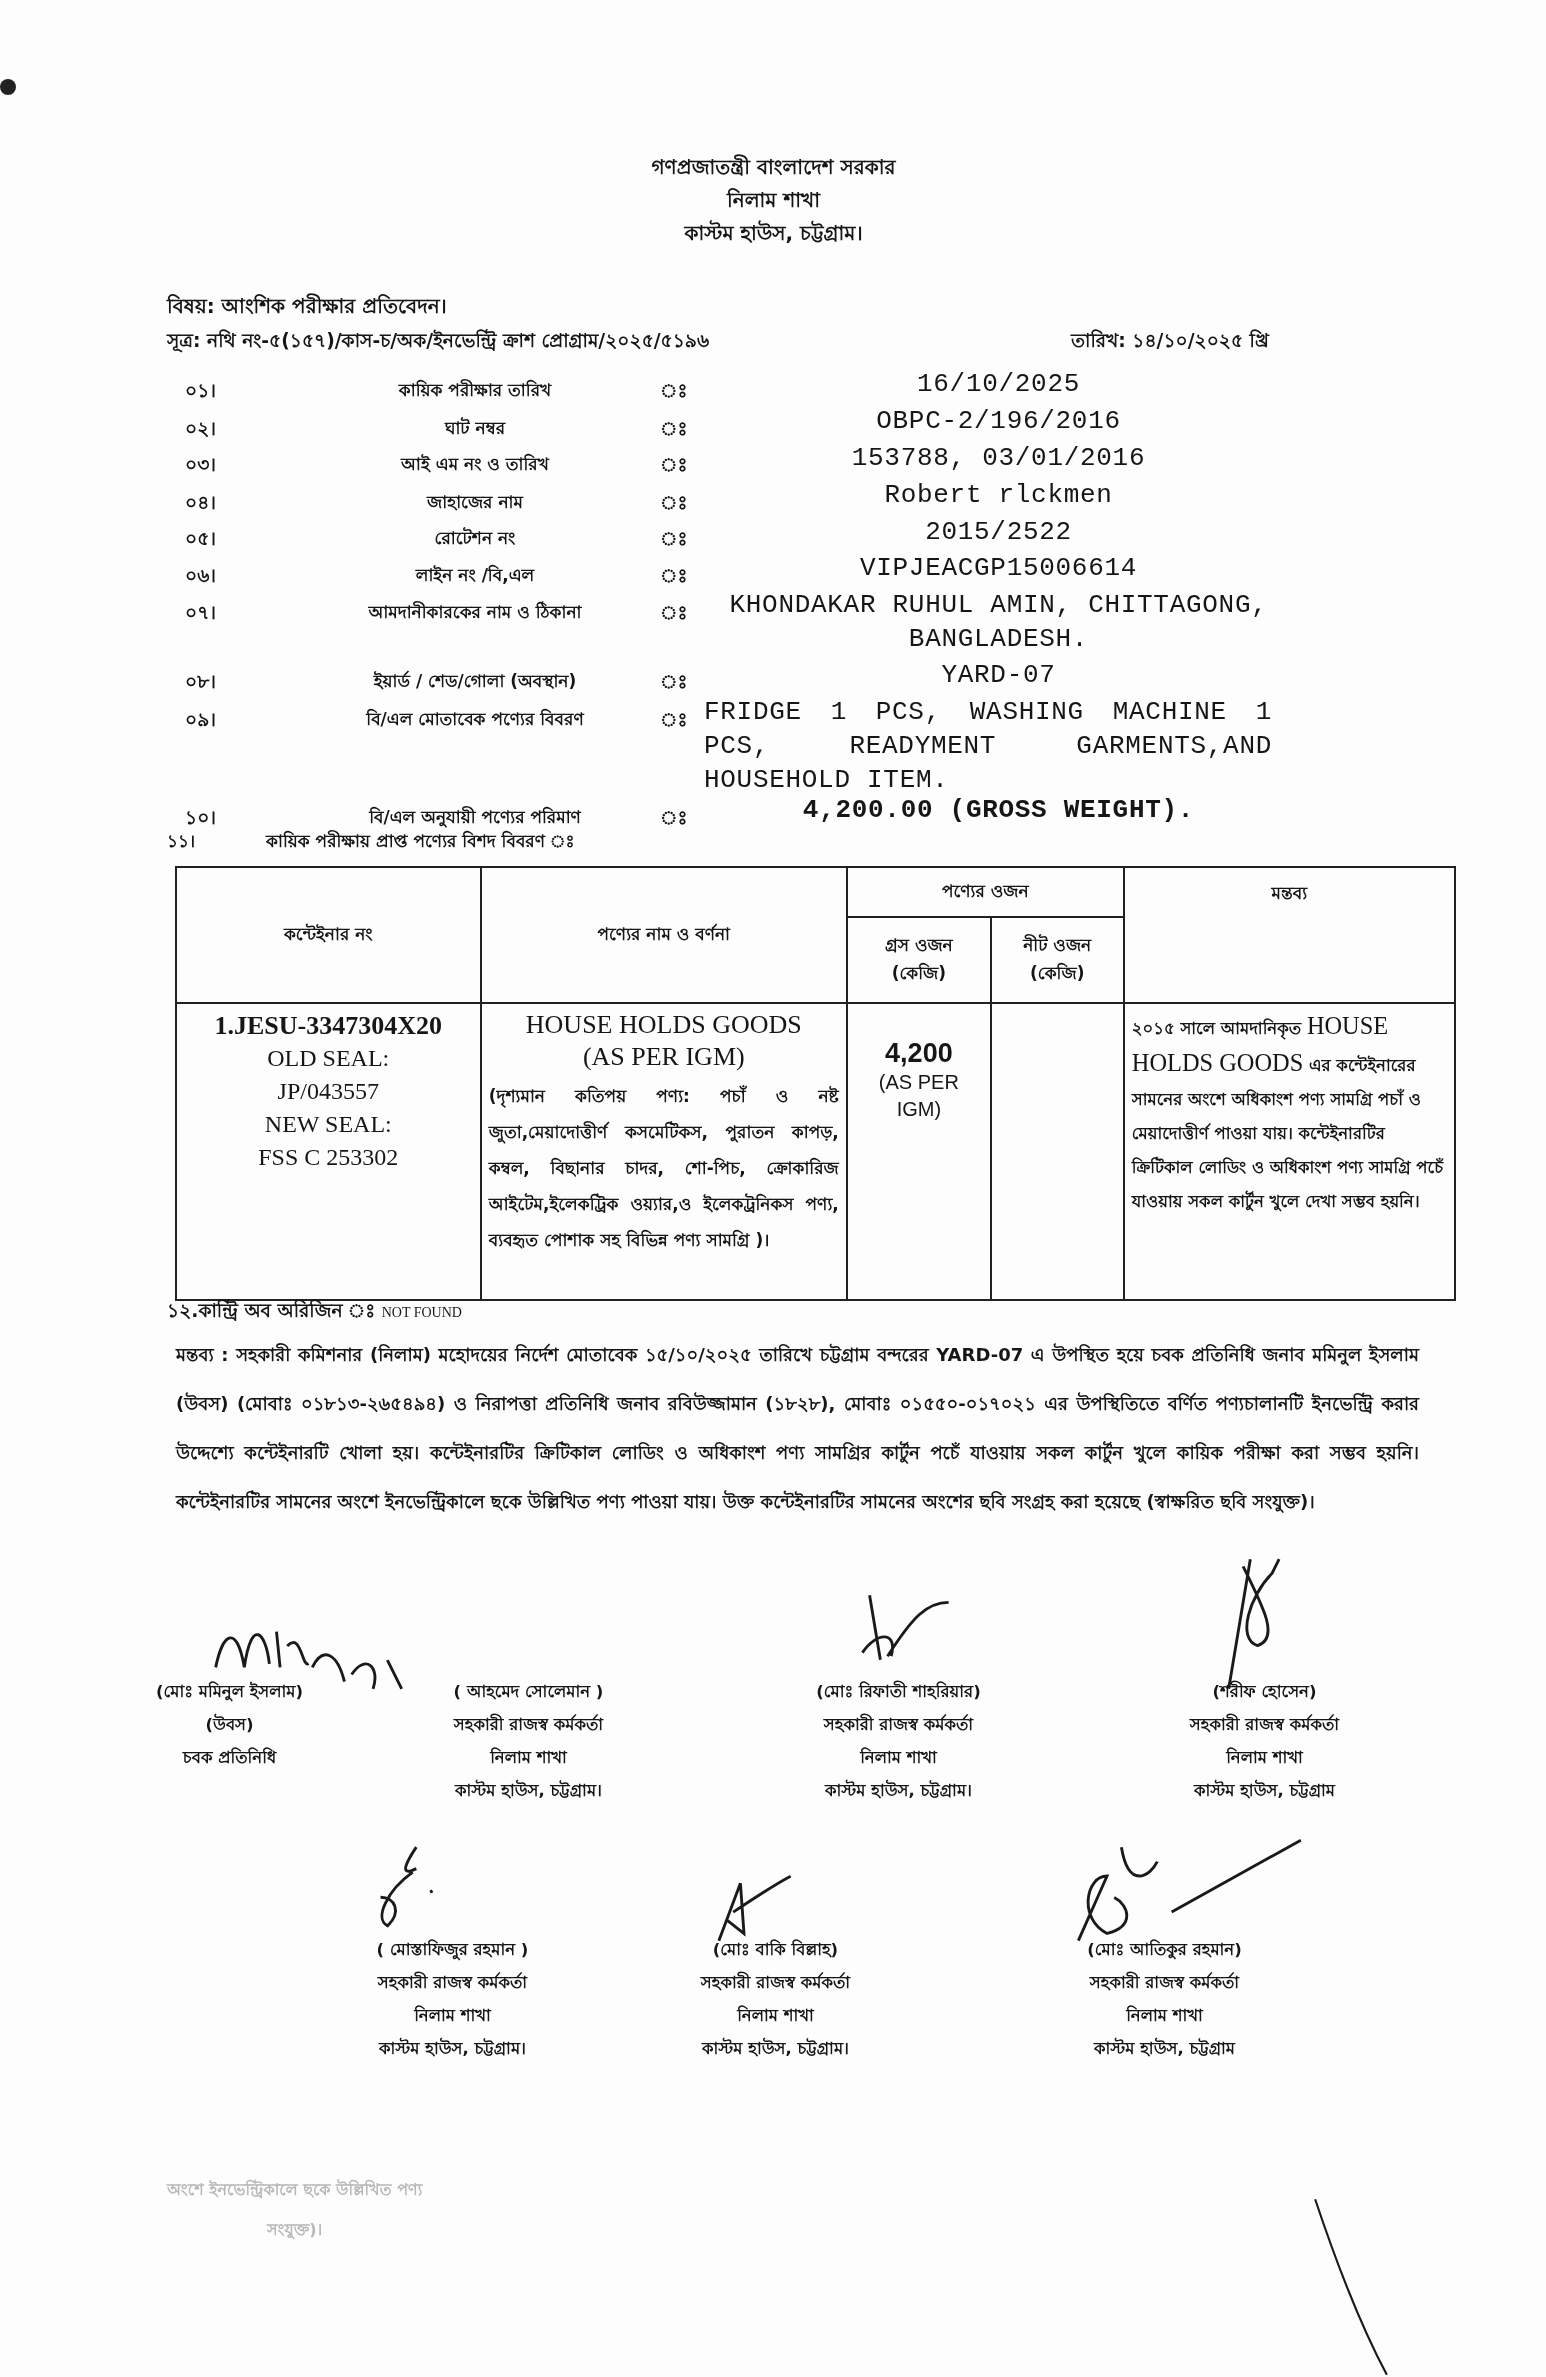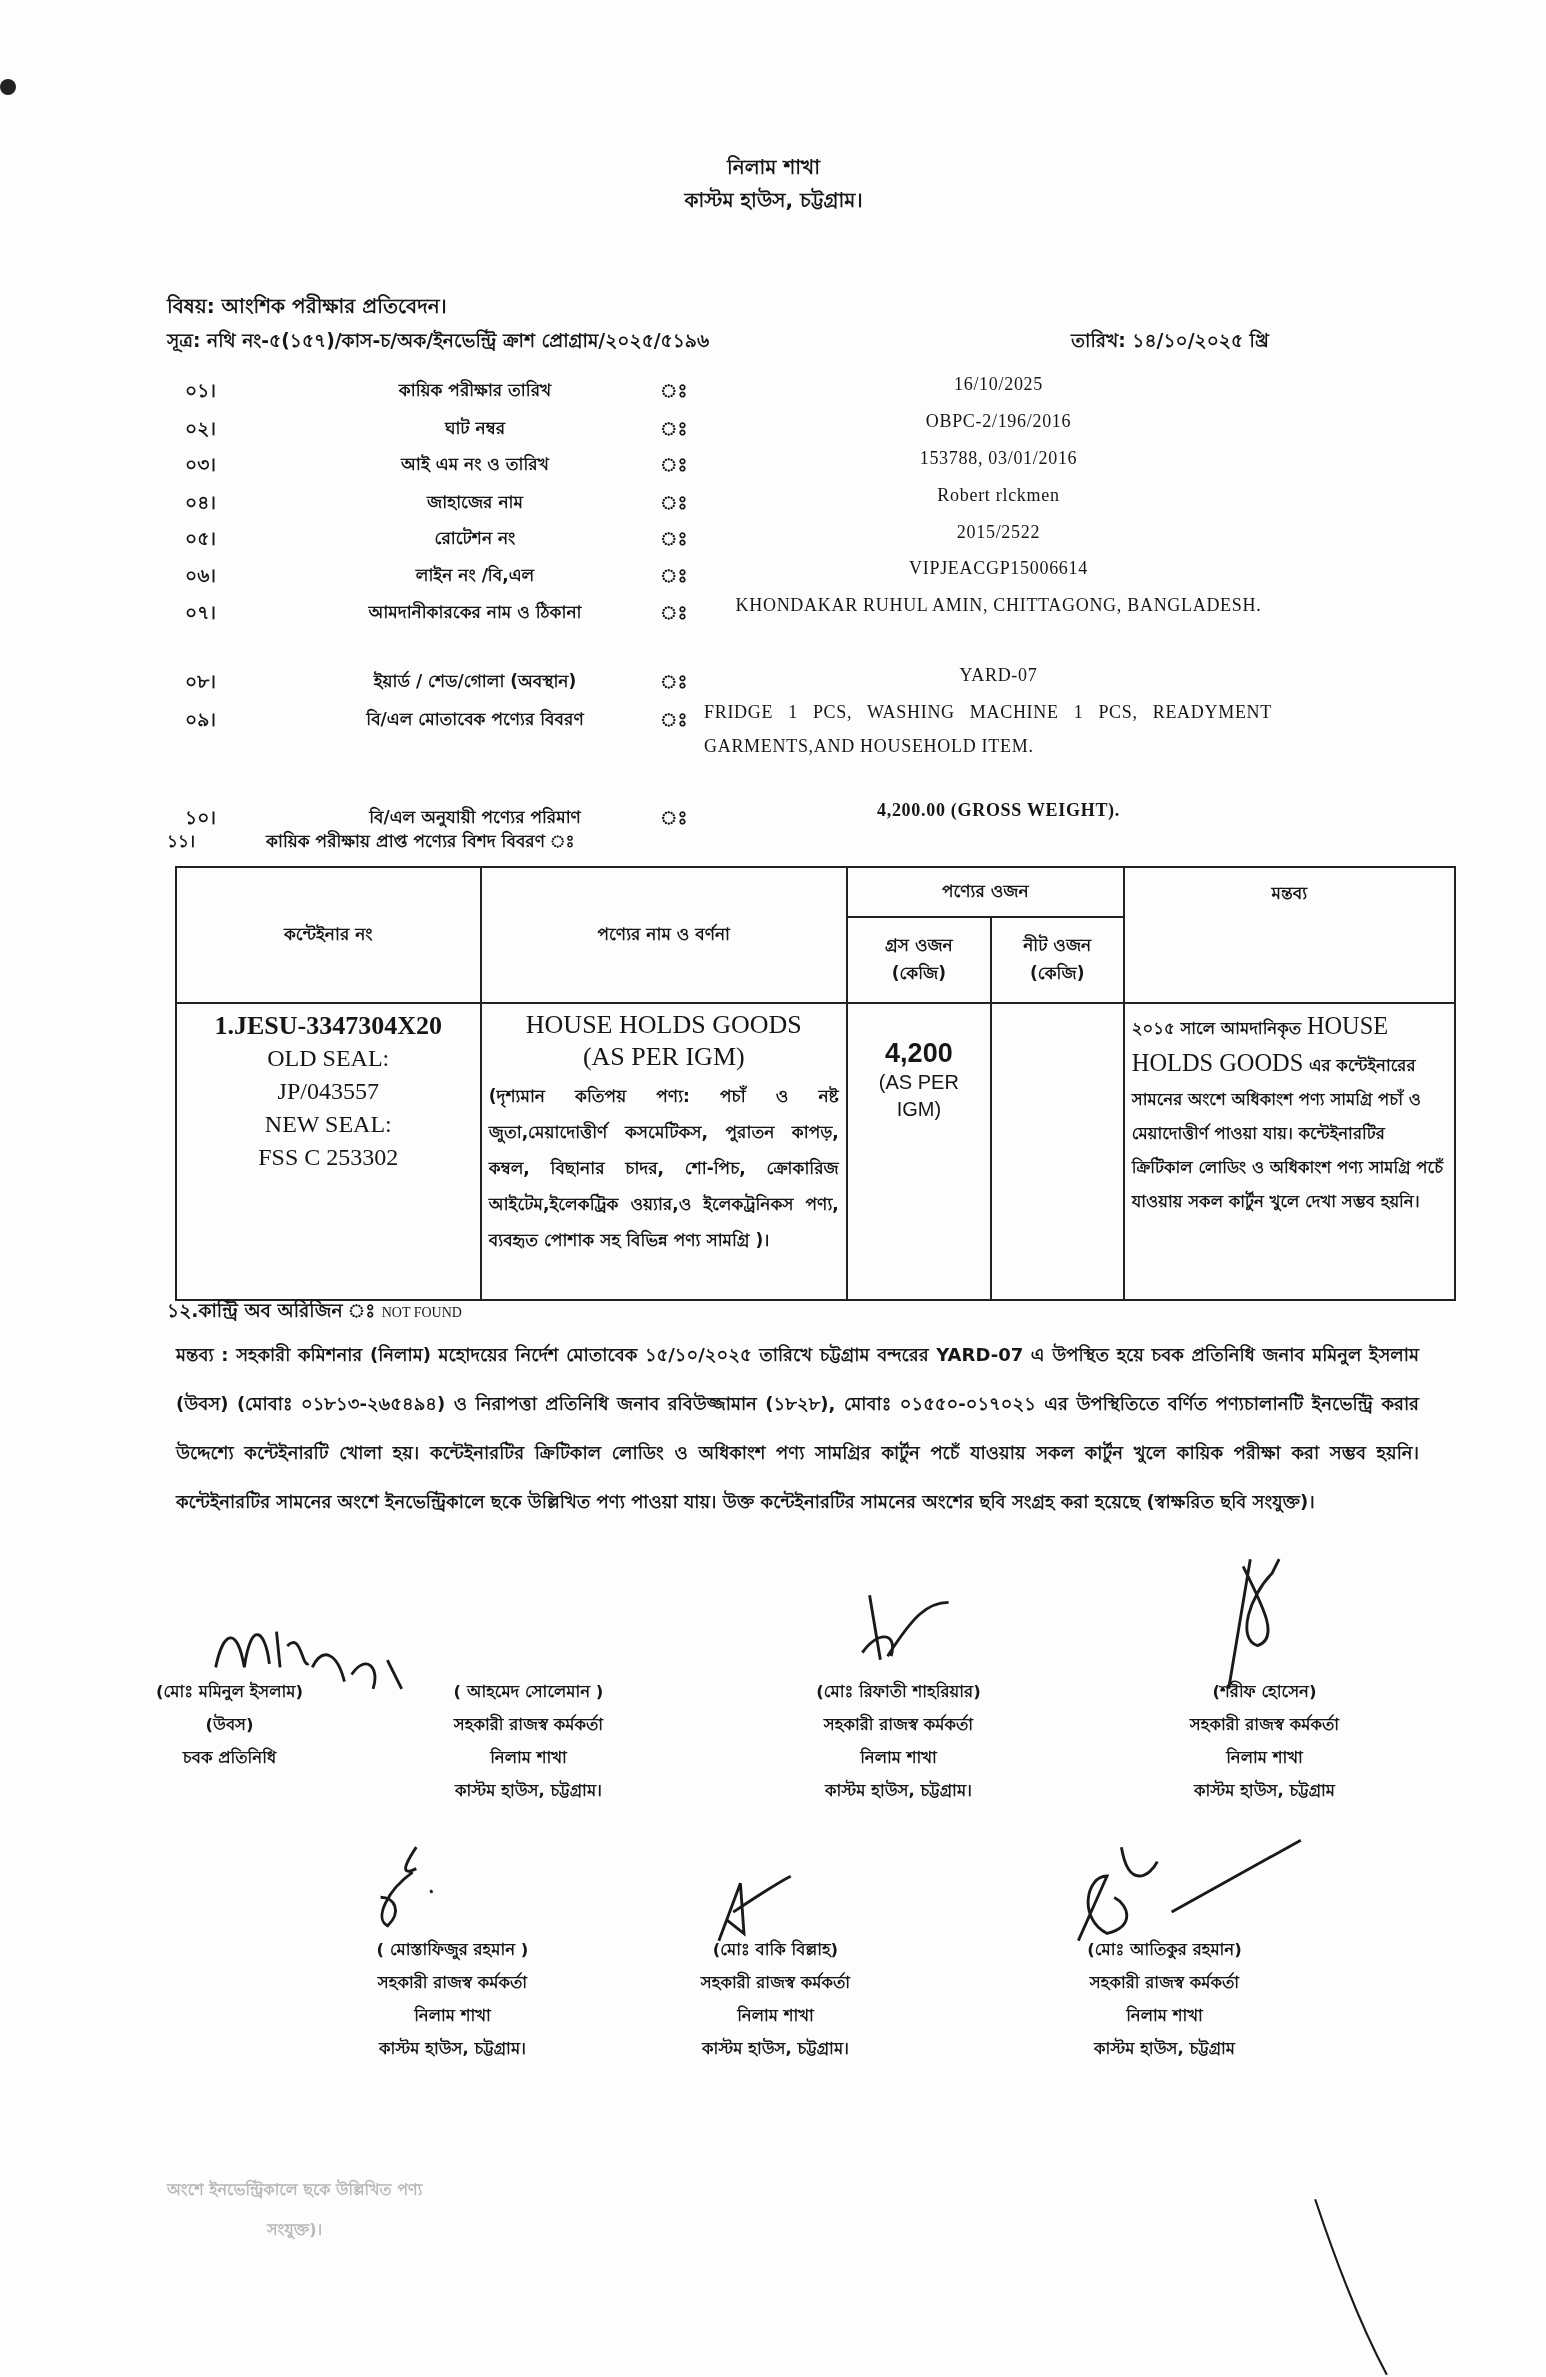--- a/index.html
+++ b/index.html
@@ -9,21 +9,21 @@
   }
   .abs { position: absolute; text-align: center; }
   .bn { font-family: "DejaVu Sans", sans-serif; font-weight: bold; }
   .header { left: 0; width: 1547px; text-align: center; font-size: 20px; line-height: 33px; top: 151px; }
   .subject { left: 167px; top: 291px; font-size: 20px; }
   .ref { left: 167px; top: 327px; font-size: 18.7px; }
   .date { left: 1071px; top: 327px; font-size: 18.7px; }
   .field-num { left: 172px; font-size: 18.7px; width: 57px; font-family: Liberation Serif, serif; }
   .field-label { left: 288px; font-size: 17px; width: 374px; }
   .field-colon { left: 660px; font-size: 18.7px; }
-  .field-value { left: 704px; font-family: Liberation Serif, serif; font-size: 18px; line-height: 34px; width: 589px; letter-spacing: 0.7px; }
+  .field-value { left: 704px; font-family: Liberation Mono, monospace; font-size: 26px; line-height: 34px; width: 589px; letter-spacing: 0.7px; }
   .item11 { left: 167px; top: 828px; font-size: 17px; }
   table.goods { position: absolute; left: 175px; top: 866px; width: 1281px; border-collapse: collapse; }
   table.goods td, table.goods th { border: 2.2px solid #222; vertical-align: top; padding: 5.7px 7.2px; }
   table.goods th { font-family: "DejaVu Sans", sans-serif; font-size: 17px; font-weight: bold; vertical-align: middle; text-align: center; }
   .cont-cell { font-family: "Liberation Serif", serif; font-size: 24px; text-align: center; line-height: 33px; }
   .cont-cell .bold { font-weight: bold; font-size: 26px; }
   .desc-cell { font-family: "Liberation Serif", serif; font-size: 26px; text-align: center; line-height: 32px; }
   .desc-bn { font-family: "DejaVu Sans", sans-serif; font-size: 17px; font-weight: bold; text-align: justify; line-height: 36px; padding-top: 4.3px; }
   .weight-cell { font-family: "Liberation Sans", sans-serif; text-align: center; }
   .weight-cell .w { font-size: 27px; font-weight: bold; margin-top: 29px; }
@@ -38,20 +38,21 @@
   .signature { position: absolute; stroke: #1a1a1a; fill: none; stroke-width: 4; }
   .faded { left: 167px; top: 2170px; font-size: 16px; color: #b8b8b8; line-height: 40px; }
   .corner-mark { left: 0; top: 79px; width: 16px; height: 16px; border-radius: 50%; background: #222; }
 </style>
 </head>
 <body>
 
 <div class="abs corner-mark"></div>
 
 <div class="abs header bn">
+  <div>গণপ্রজাতন্ত্রী বাংলাদেশ সরকার</div>
   <div>নিলাম শাখা</div>
   <div>কাস্টম হাউস, চট্টগ্রাম।</div>
 </div>
 
 <div class="abs subject bn">বিষয়: আংশিক পরীক্ষার প্রতিবেদন।</div>
 <div class="abs ref bn">সূত্র: নথি নং-৫(১৫৭)/কাস-চ/অক/ইনভেন্ট্রি ক্রাশ প্রোগ্রাম/২০২৫/৫১৯৬</div>
 <div class="abs date bn">তারিখ: ১৪/১০/২০২৫ খ্রি</div>
 
 <div>
   <div>

